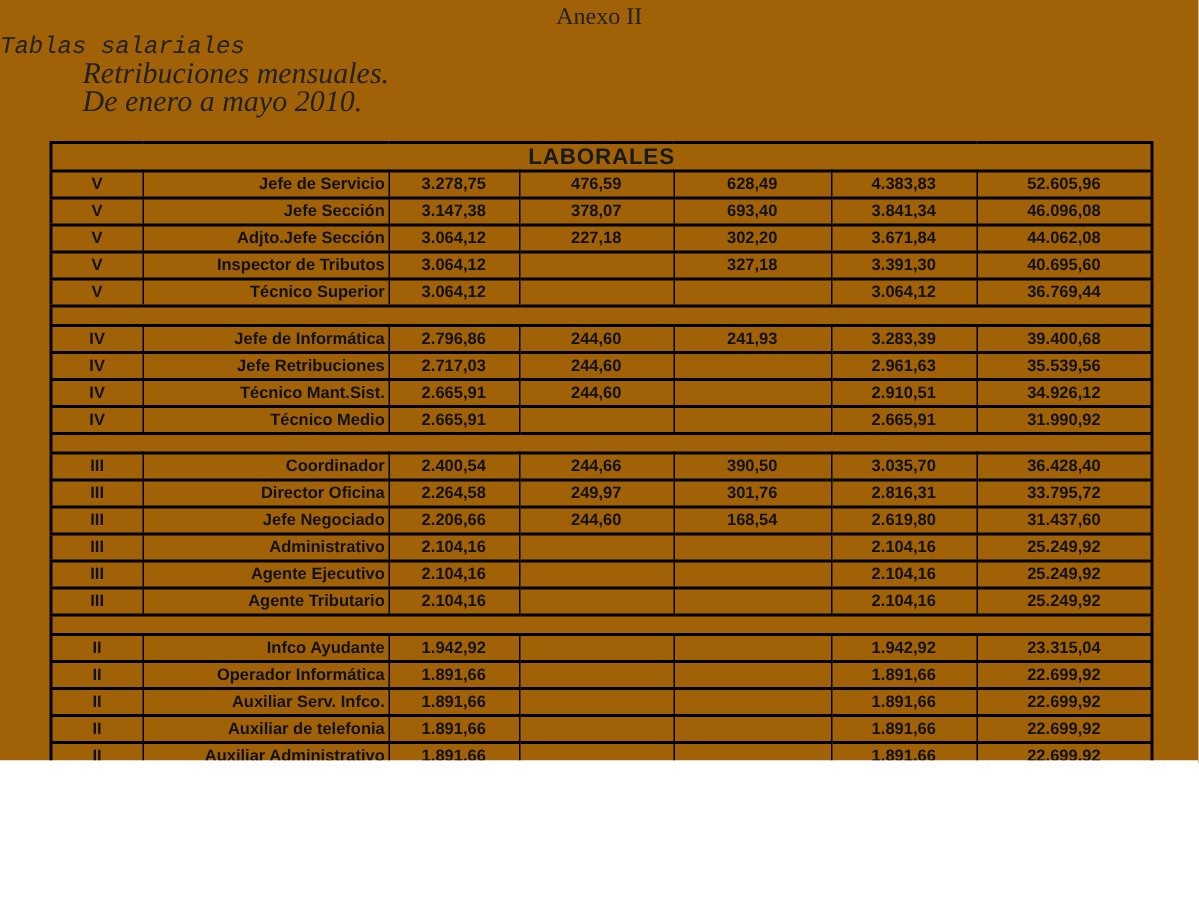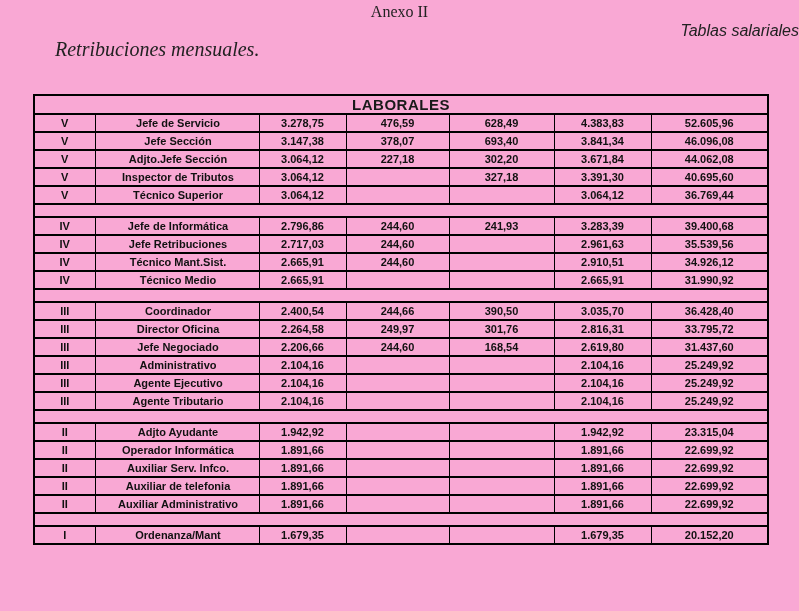--- a/index.html
+++ b/index.html
@@ -1,37 +1,37 @@
 <!DOCTYPE html>
 <html><head>
 <meta charset="utf-8">
 <style>
   html, body { margin: 0; padding: 0; background: #ffffff; }
   .page {
     position: relative;
     width: 799px;
-    height: 611px;
-    background: #f9a8d4;
+    height: 507px;
+    background: #a16207;
     color: #1a1a1a;
     font-family: "Liberation Sans", sans-serif;
     overflow: hidden;
   }
   .doc-title {
     position: absolute;
     top: 3px; left: 0; right: 0;
     text-align: center;
     font-family: "Liberation Serif", serif;
     font-size: 16px;
     color: #222;
   }
   .doc-subtitle {
     position: absolute;
     top: 22px; left: 0; right: 0;
-    text-align: right;
-    font-family: Liberation Sans, sans-serif;
+    text-align: left;
+    font-family: Liberation Mono, monospace;
     font-style: italic;
     font-size: 16px;
     color: #222;
   }
   .notes {
     position: absolute;
     top: 40px; left: 55px;
     font-family: "Liberation Serif", serif;
     font-style: italic;
     font-size: 20px;
@@ -71,33 +71,34 @@
     line-height: 13px;
   }
   .salary-table td {
     height: 16px;
     font-size: 11px;
     font-weight: bold;
     line-height: 16px;
     color: #111;
   }
   td.ctr { text-align: center; }
-  td.cat { text-align: center; padding-left: 4px; margin-left: 39px; }
+  td.cat { text-align: right; padding-left: 4px; margin-left: 39px; }
   td.spacer { height: 11px; }
 </style>
 </head>
 <body>
 
 <div class="page">
 
   <div class="doc-title">Anexo II</div>
   <div class="doc-subtitle">Tablas salariales</div>
 
   <div class="notes">
     <div>Retribuciones mensuales.</div>
+    <div>De enero a mayo 2010.</div>
   </div>
 
   <table class="salary-table">
     <colgroup>
       <col style="width:61px">
       <col style="width:164px">
       <col style="width:87px">
       <col style="width:103px">
       <col style="width:105px">
       <col style="width:97px">
@@ -248,21 +249,21 @@
           <td class="ctr"></td>
           <td class="ctr"></td>
           <td class="ctr">2.104,16</td>
           <td class="ctr">25.249,92</td>
         </tr>
         <tr>
           <td colspan="7" class="spacer"></td>
         </tr>
         <tr>
           <td class="ctr">II</td>
-          <td class="cat">Adjto Ayudante</td>
+          <td class="cat">Infco Ayudante</td>
           <td class="ctr">1.942,92</td>
           <td class="ctr"></td>
           <td class="ctr"></td>
           <td class="ctr">1.942,92</td>
           <td class="ctr">23.315,04</td>
         </tr>
         <tr>
           <td class="ctr">II</td>
           <td class="cat">Operador Informática</td>
           <td class="ctr">1.891,66</td>

